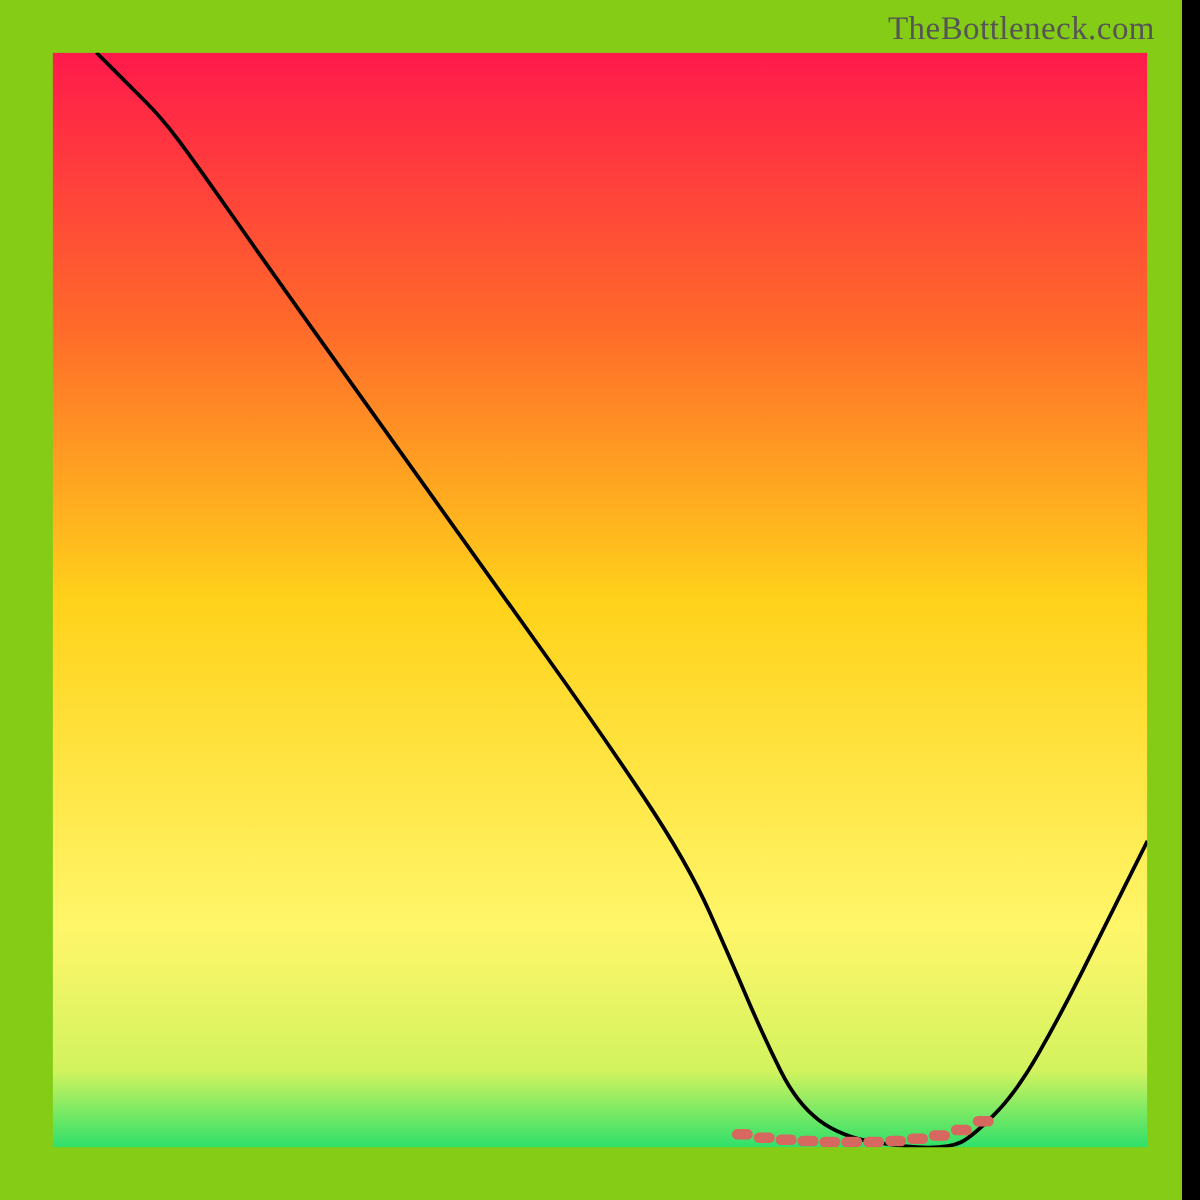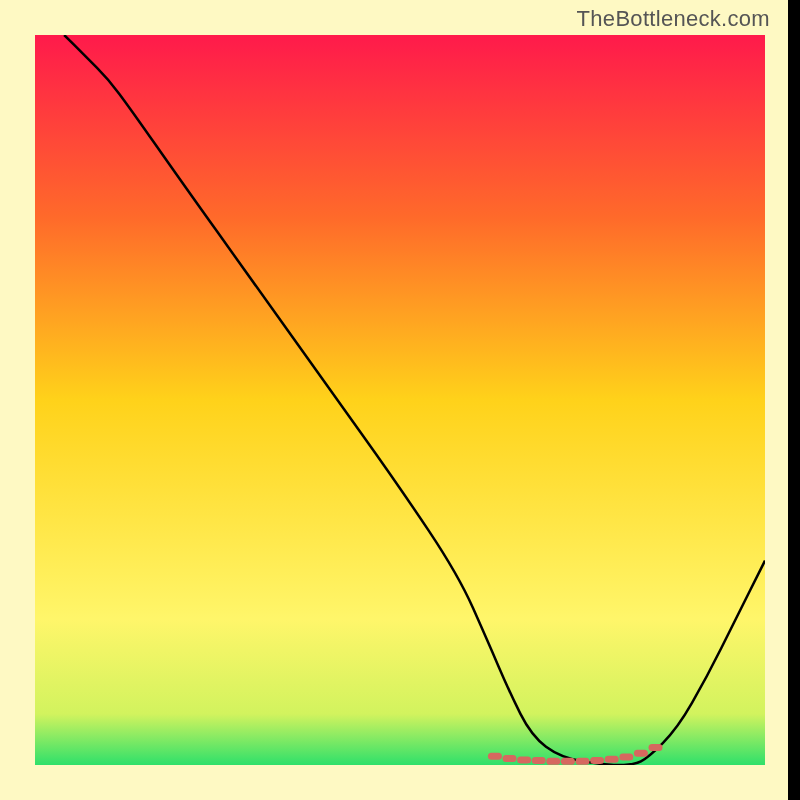--- a/index.html
+++ b/index.html
@@ -8,21 +8,22 @@
     width: 800px;
     height: 800px;
     background: #000;
     font-family: Arial, Helvetica, sans-serif;
     overflow: hidden;
   }
   .frame {
     position: relative;
     width: 788px;
     height: 800px;
-    background: #fef9c3;
+    background: #84cc16;
+    font-family: Liberation Serif, serif;
   }
   .watermark {
     position: absolute;
     top: 6px;
     right: 18px;
     color: #555;
     font-size: 22px;
     font-weight: 500;
     letter-spacing: 0.3px;
     z-index: 5;

